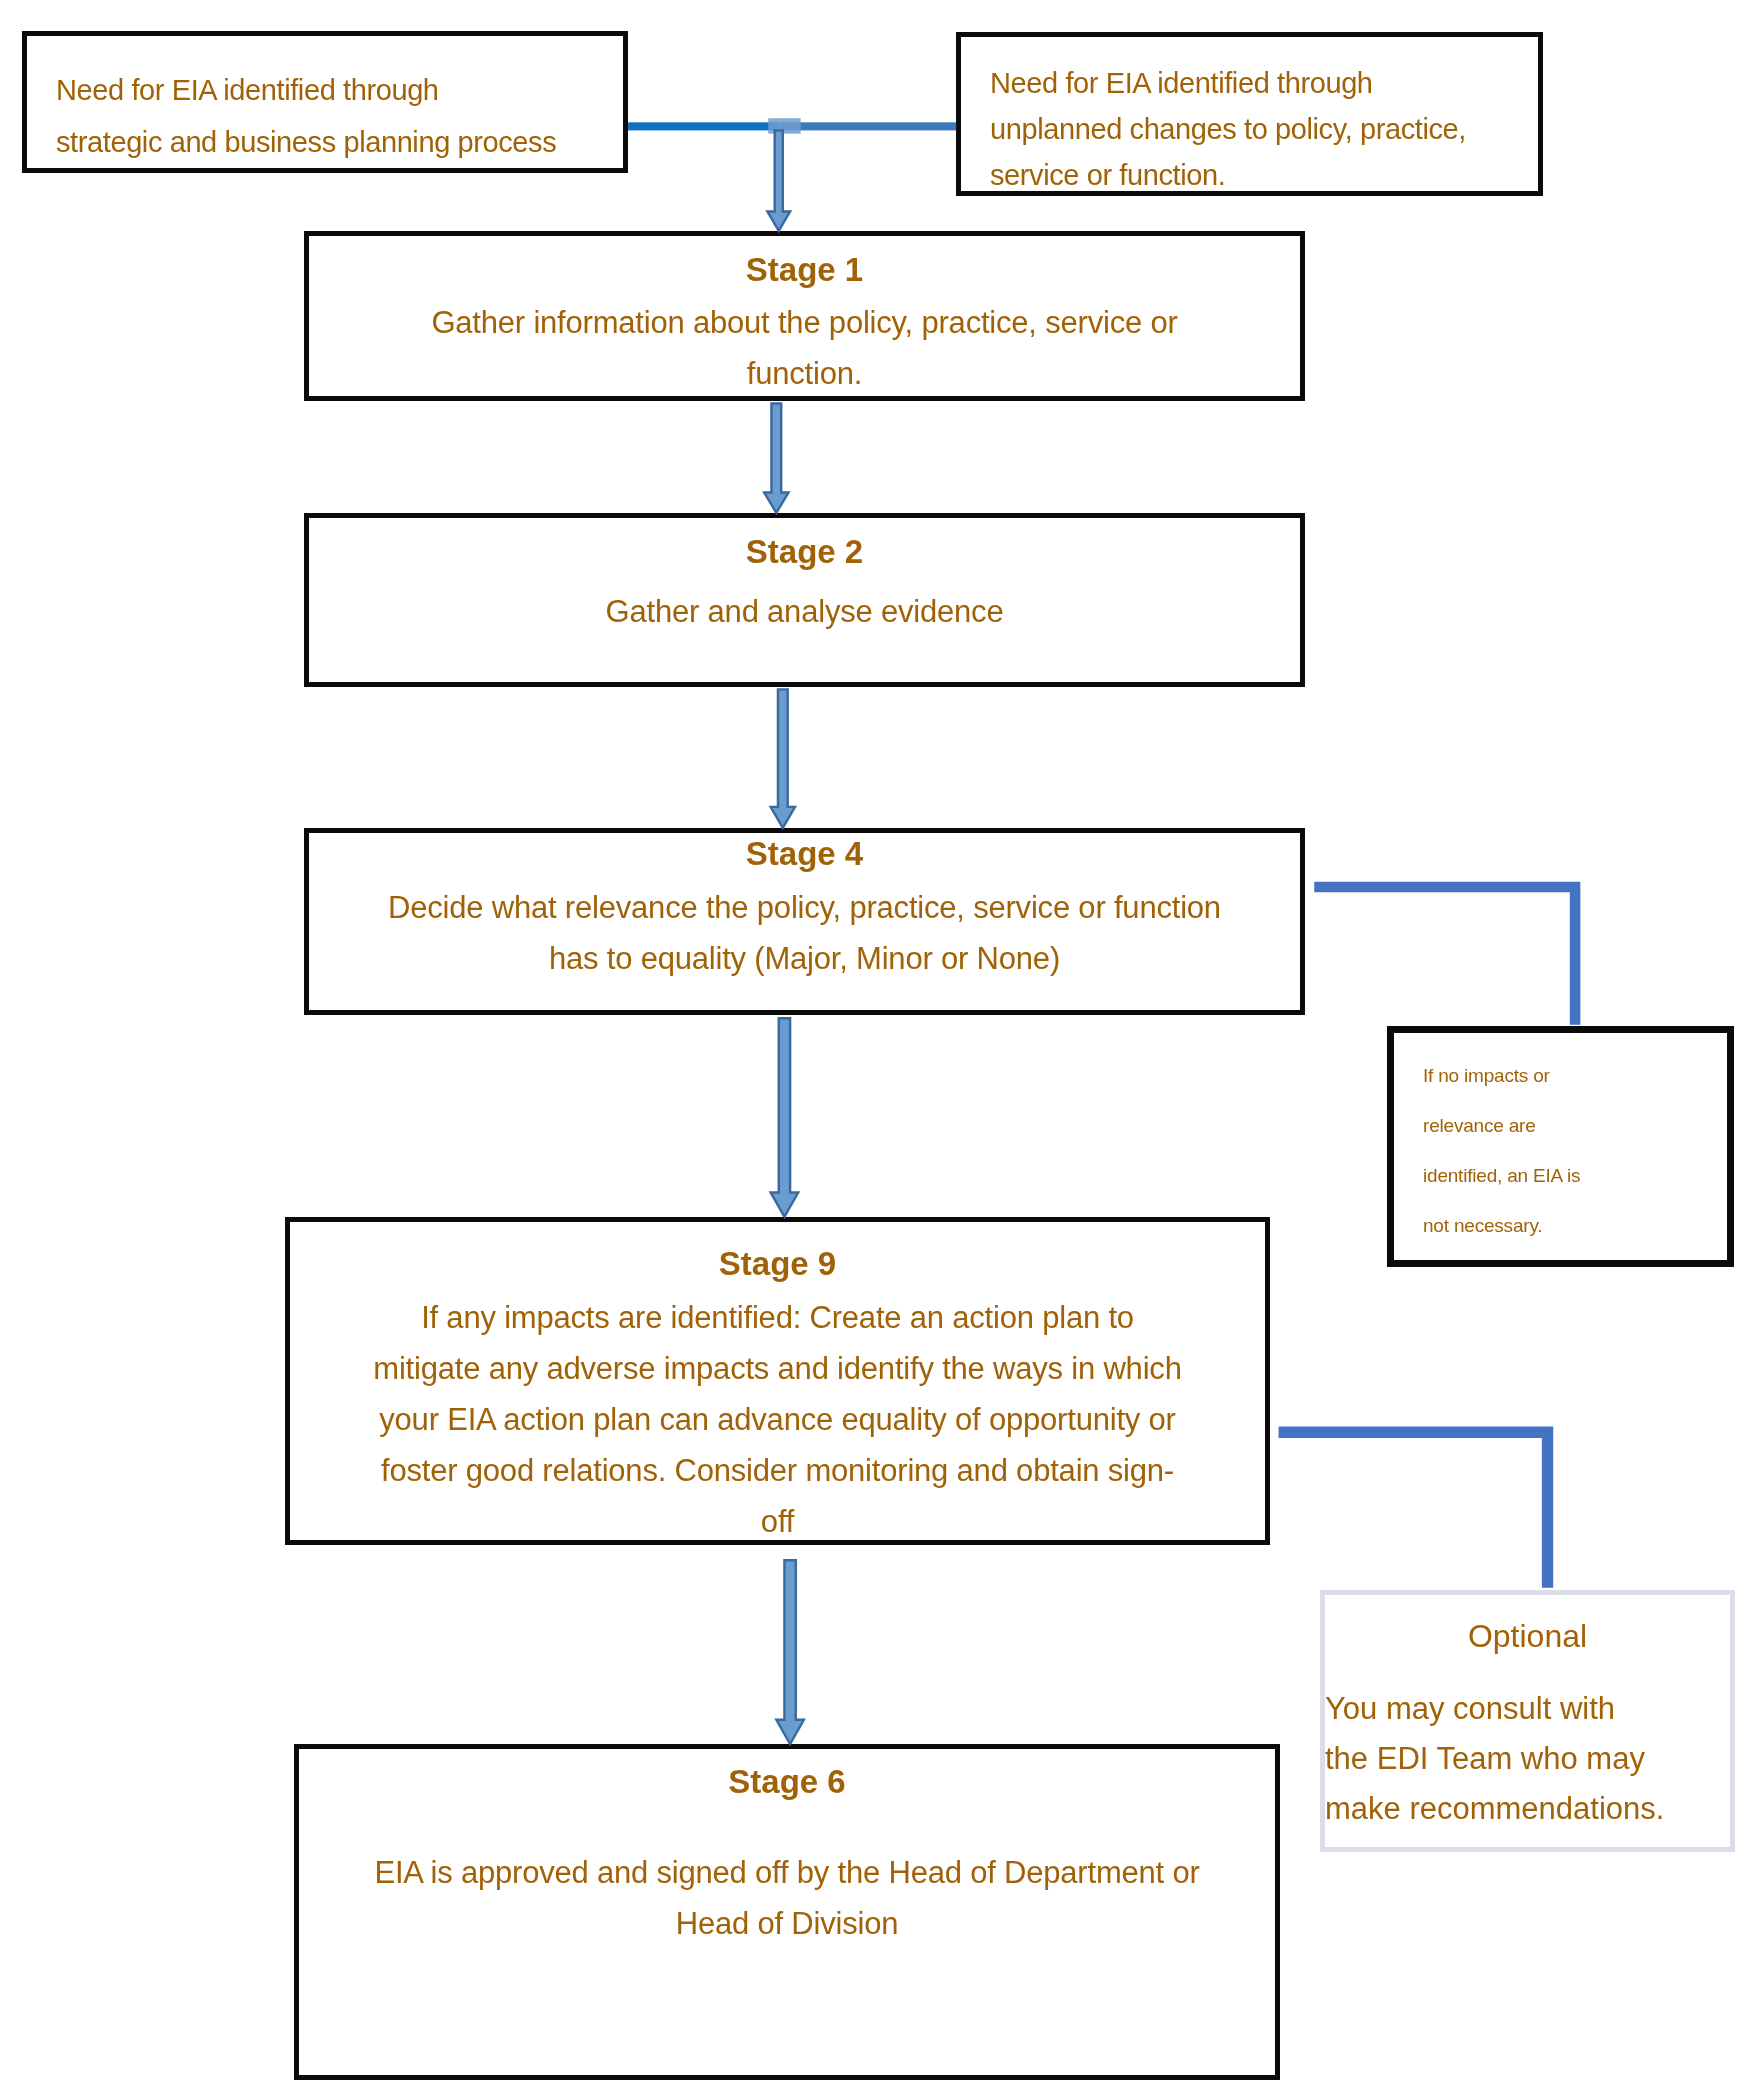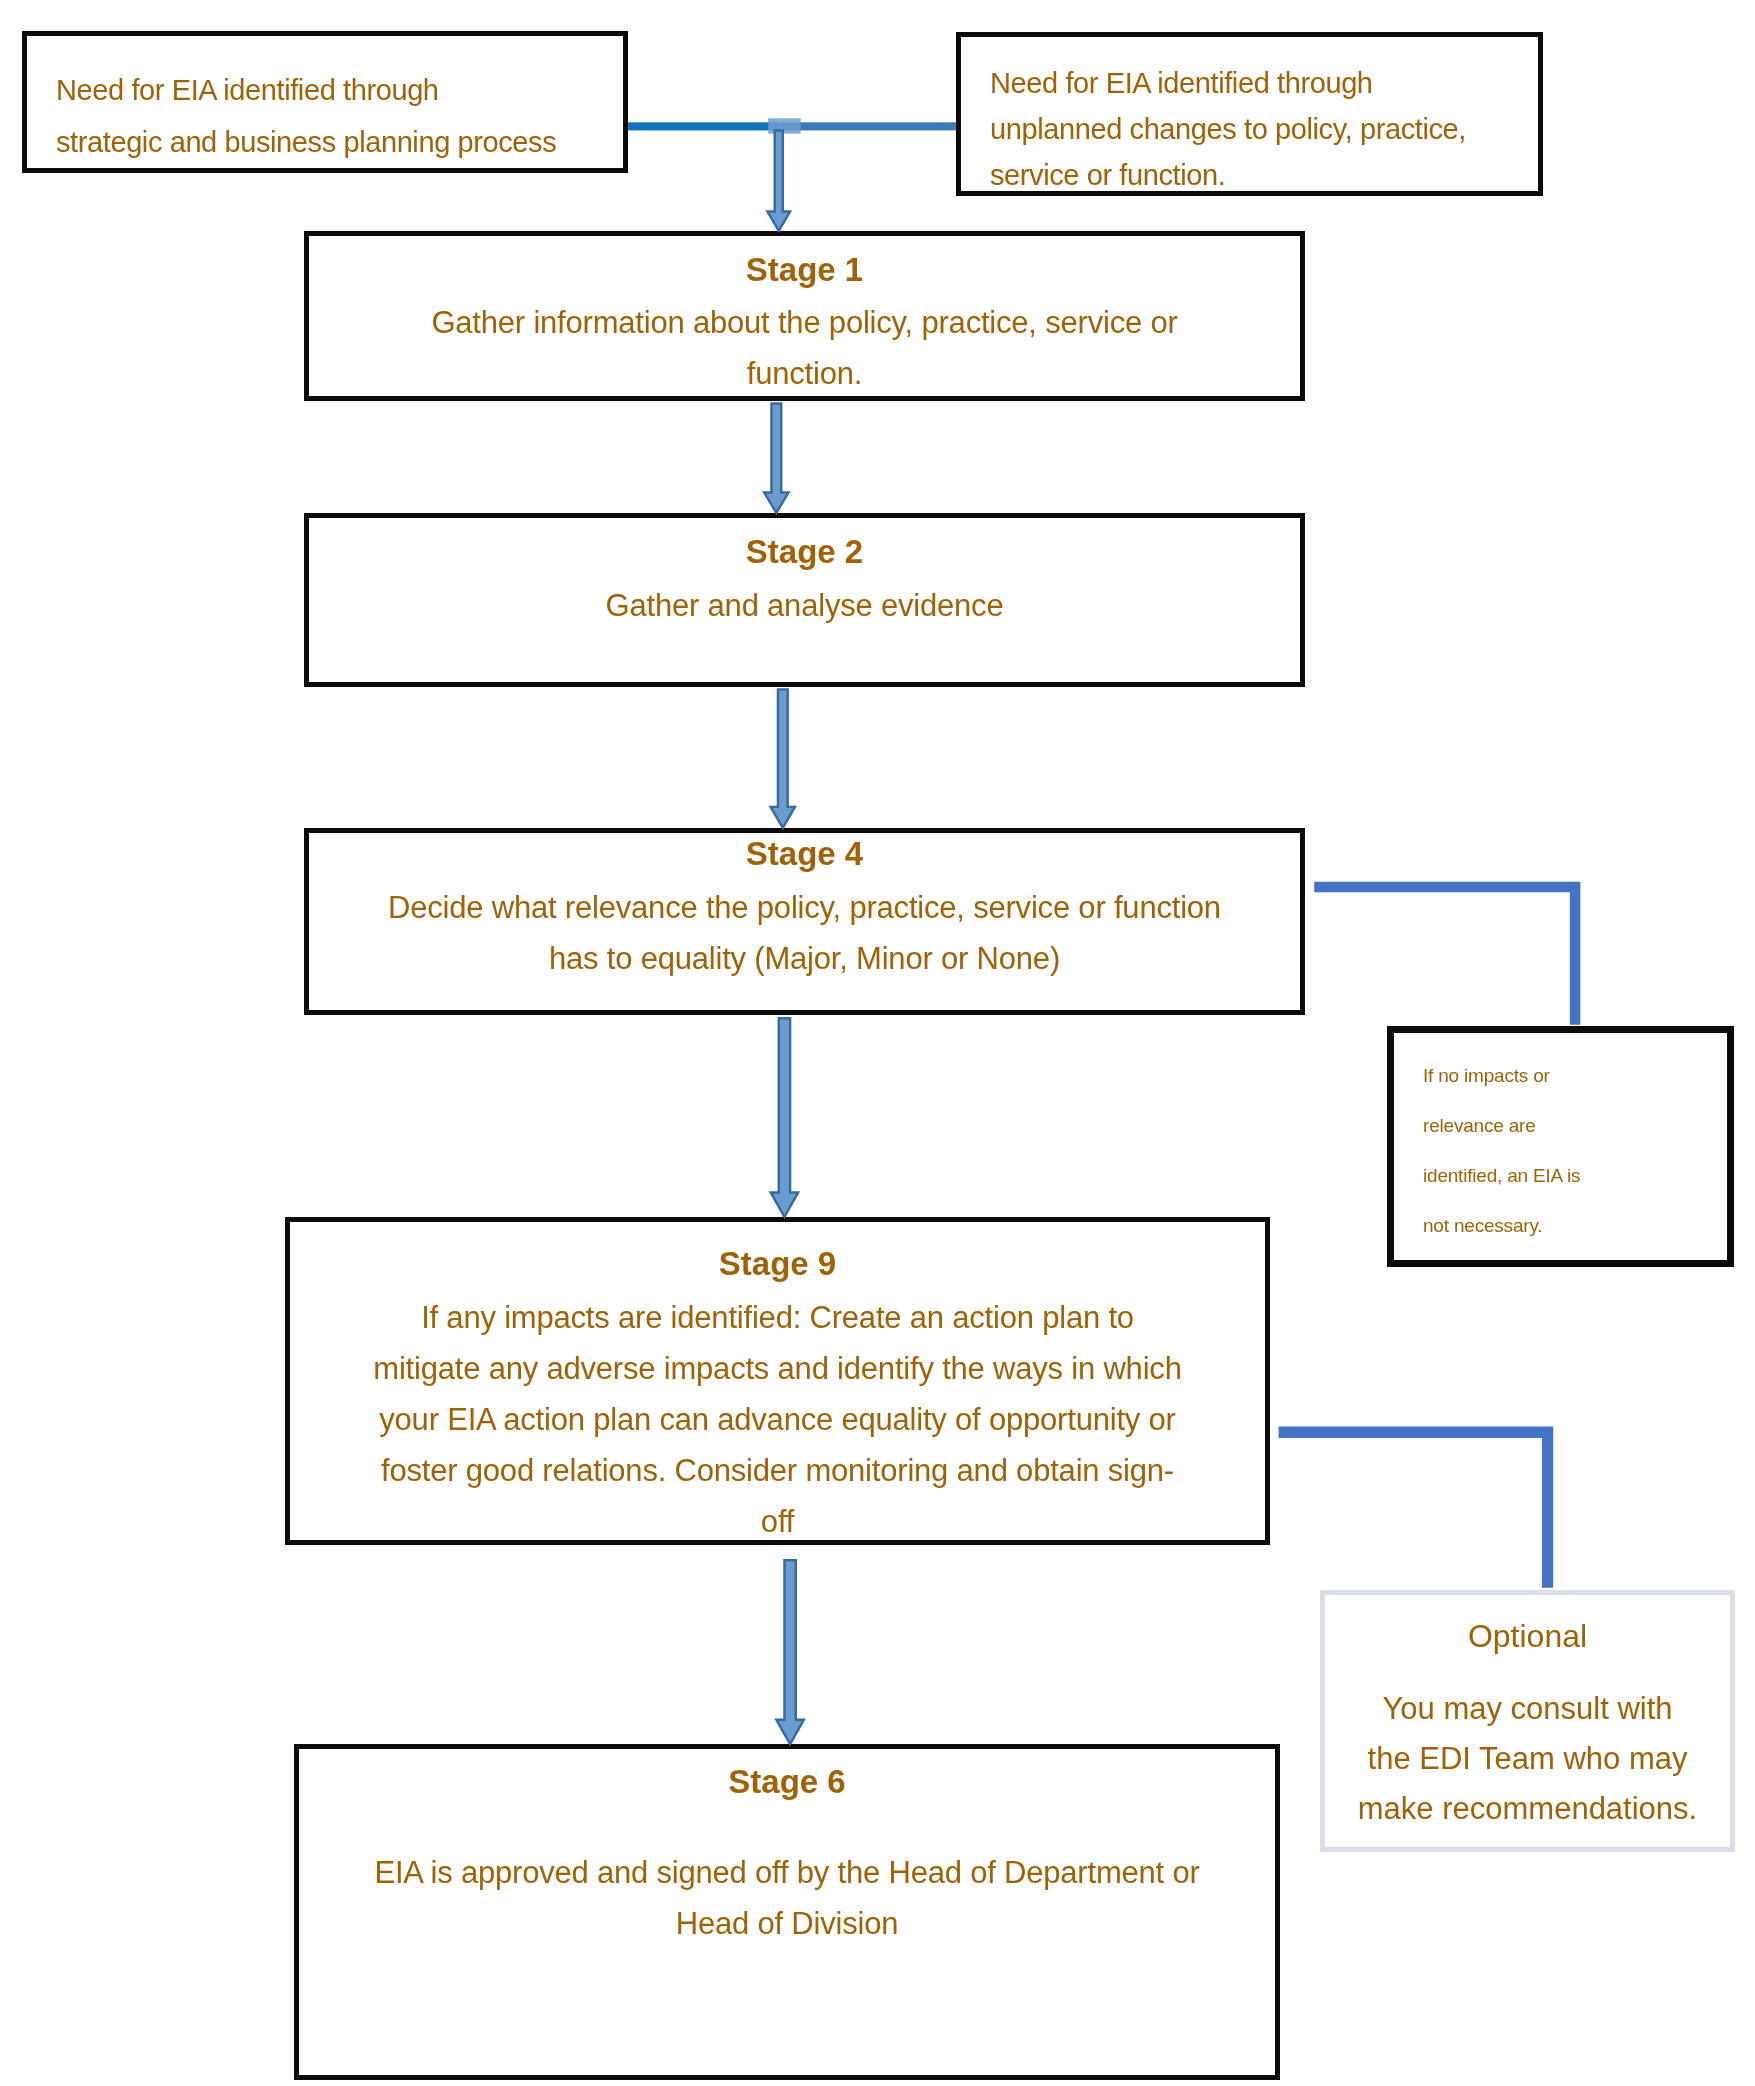--- a/index.html
+++ b/index.html
@@ -52,21 +52,21 @@
   }
 
   
   .box-planned   { left: 22px;   top: 31px;   width: 606px;  height: 142px; padding: 27.5px 3.2px 0 29px; }
   .box-unplanned { left: 956px; top: 32px;   width: 587px;  height: 164px; padding: 23px 3.2px 0 29px; }
   .box-unplanned .note-text { line-height: 46px; }
 
   .box-stage1 { left: 304px; top: 231px;  width: 1001px; height: 170px; padding-top: 13px; }
   .box-stage1 .title { margin-bottom: 6.5px; }
   .box-stage2 { left: 304px; top: 513px;  width: 1001px; height: 174px; padding-top: 13px; }
-  .box-stage2 .title { margin-bottom: 8px; }
+  .box-stage2 .title { margin-bottom: 14px; }
   .box-stage4 { left: 304px; top: 828px; width: 1001px; height: 187px; }
   .box-stage4 .title { margin-bottom: 8px; }
   .box-stage5 { left: 285px; top: 1217px; width: 985px; height: 328px; padding-top: 21px; }
   .box-stage5 .title { margin-bottom: 8px; }
   .box-stage6 { left: 294px; top: 1744px; width: 986px; height: 336px; padding-top: 12px; }
   .box-stage6 .title { margin-bottom: 45px; }
 
   .box-noimpacts {
     left: 1387px; top: 1026px; width: 347px; height: 241px;
     border-width: 7.3px;
@@ -81,21 +81,21 @@
   }
   .box-optional .title {
     font-weight: normal;
     text-align: center;
     font-size: 32px;
     line-height: 37px;
     margin-bottom: 29px;
   }
   .box-optional .body {
     white-space: pre-line;
-    text-align: center;
+    text-align: left;
     font-size: 31px;
     line-height: 50px;
   }
 </style>
 </head>
 <body>
 
 <div class="canvas">
 
   <svg class="connectors" viewBox="0 0 2167 2575" xmlns="http://www.w3.org/2000/svg">

